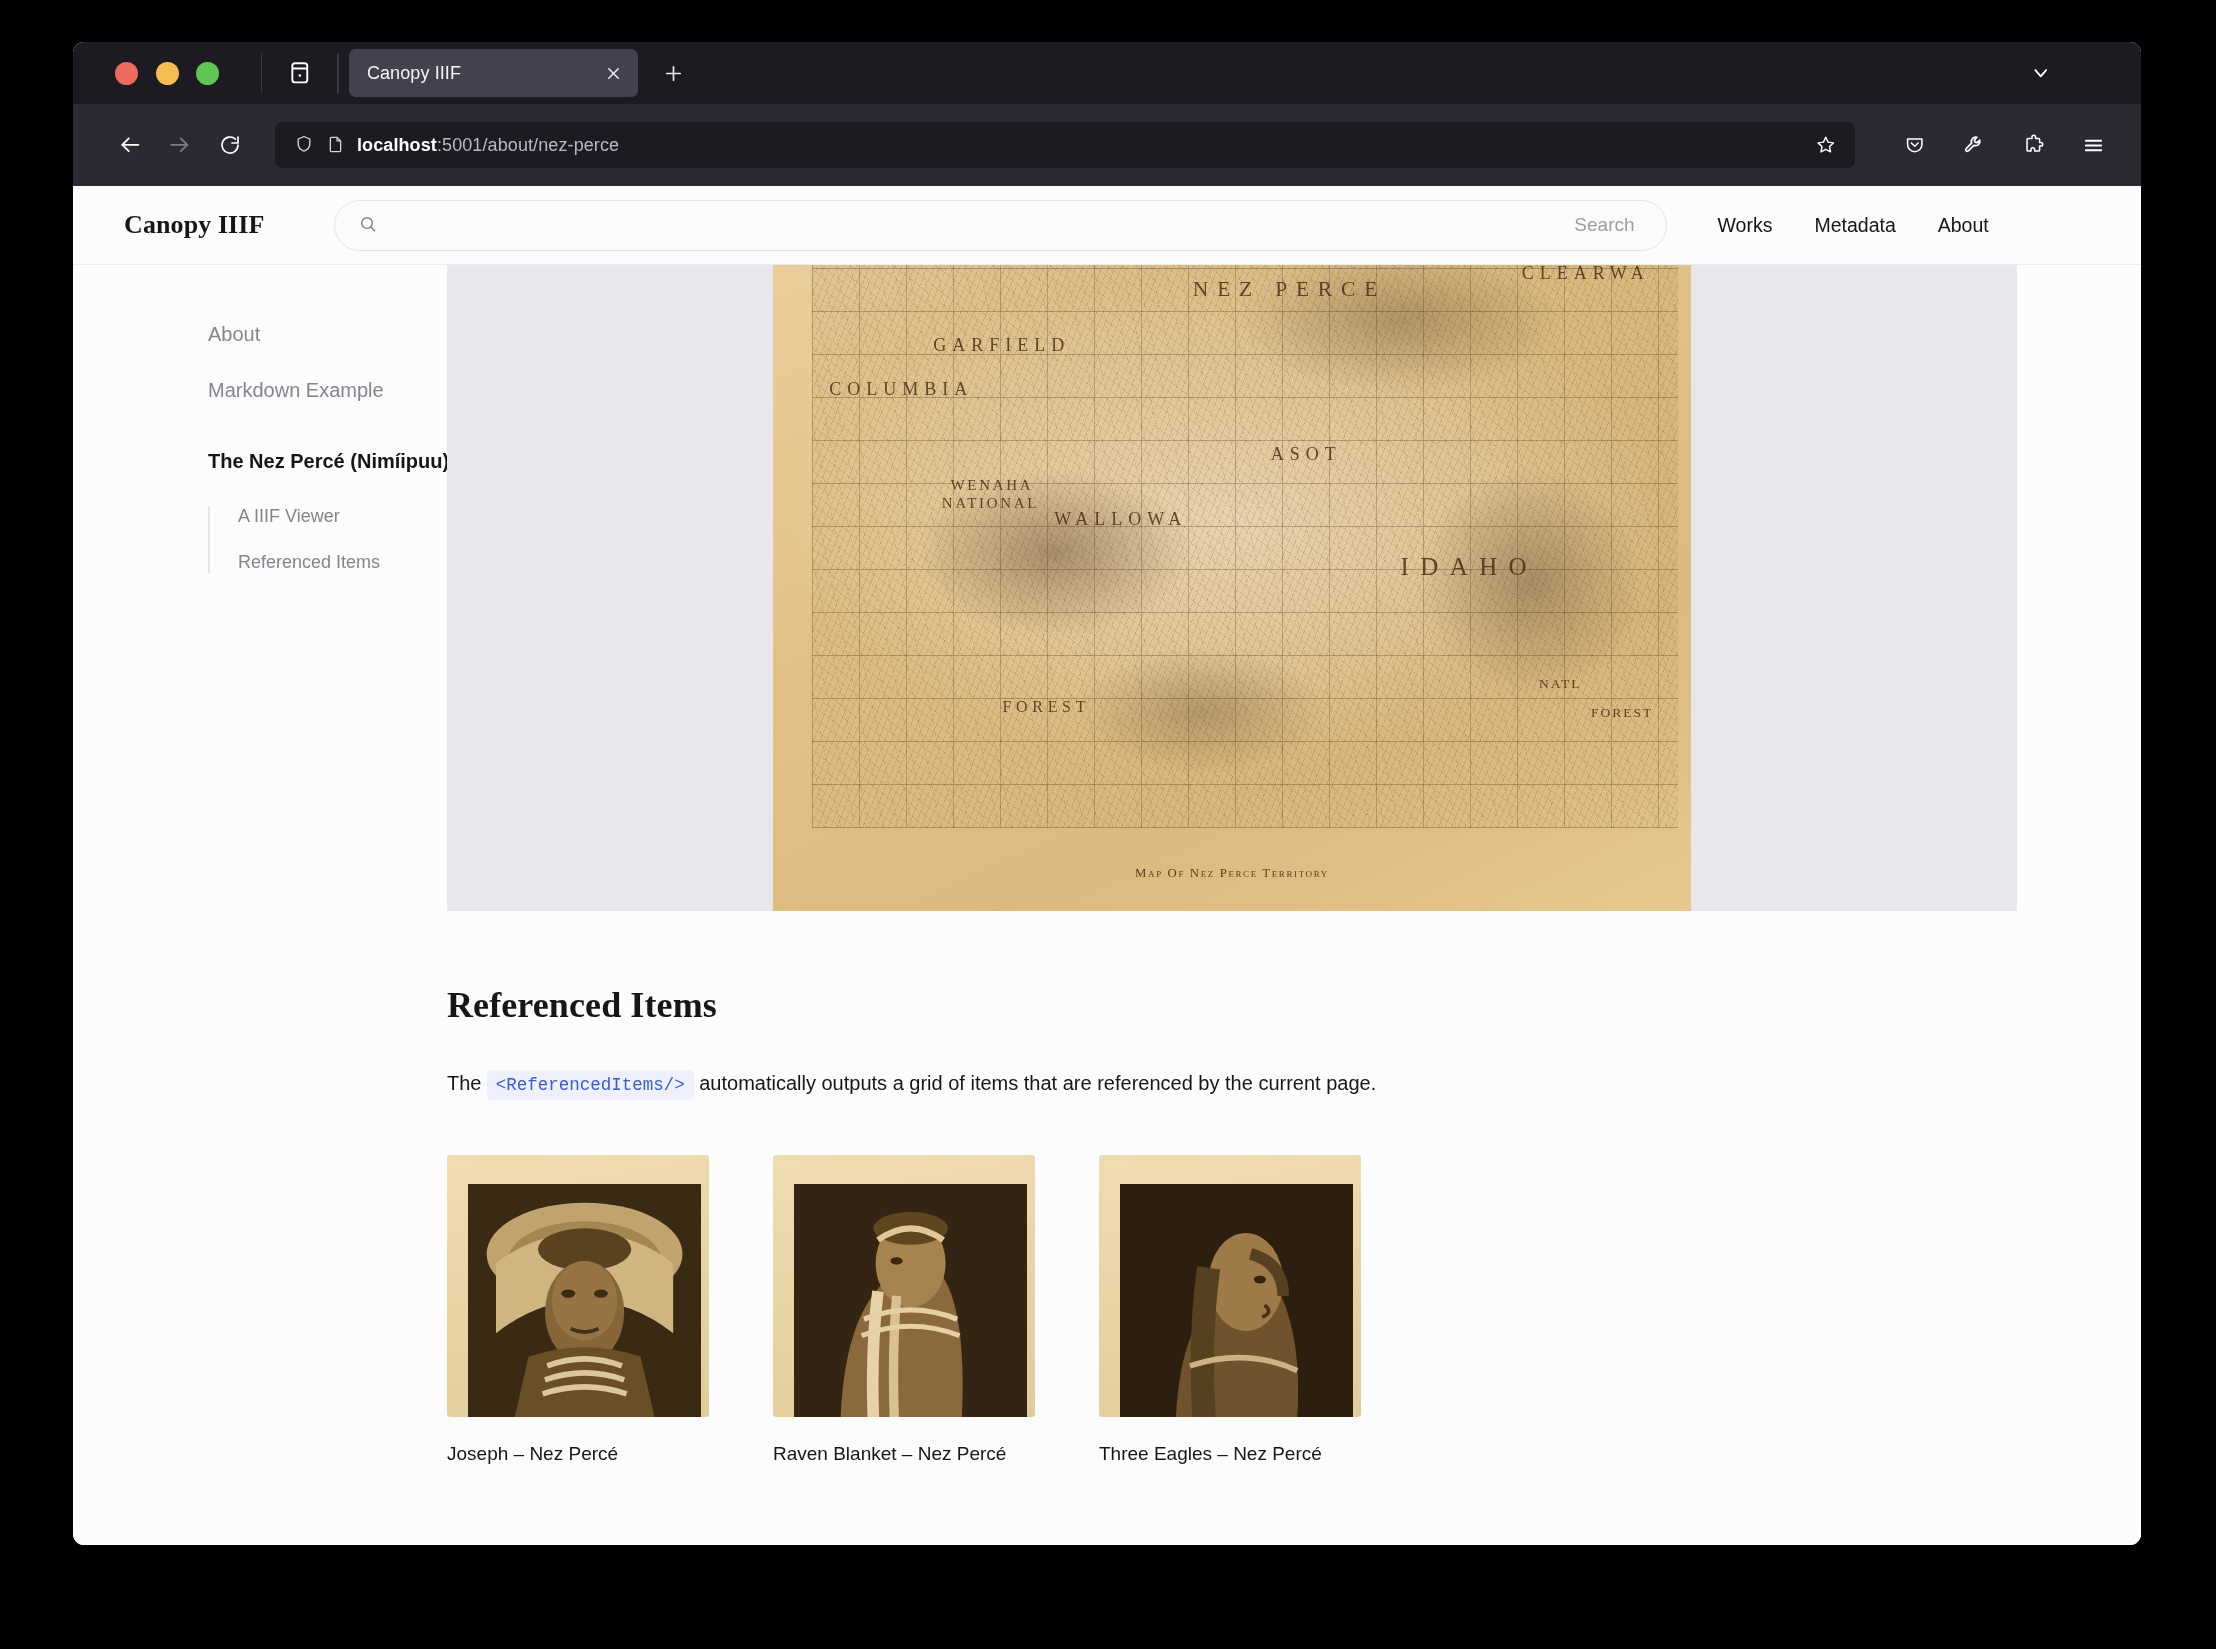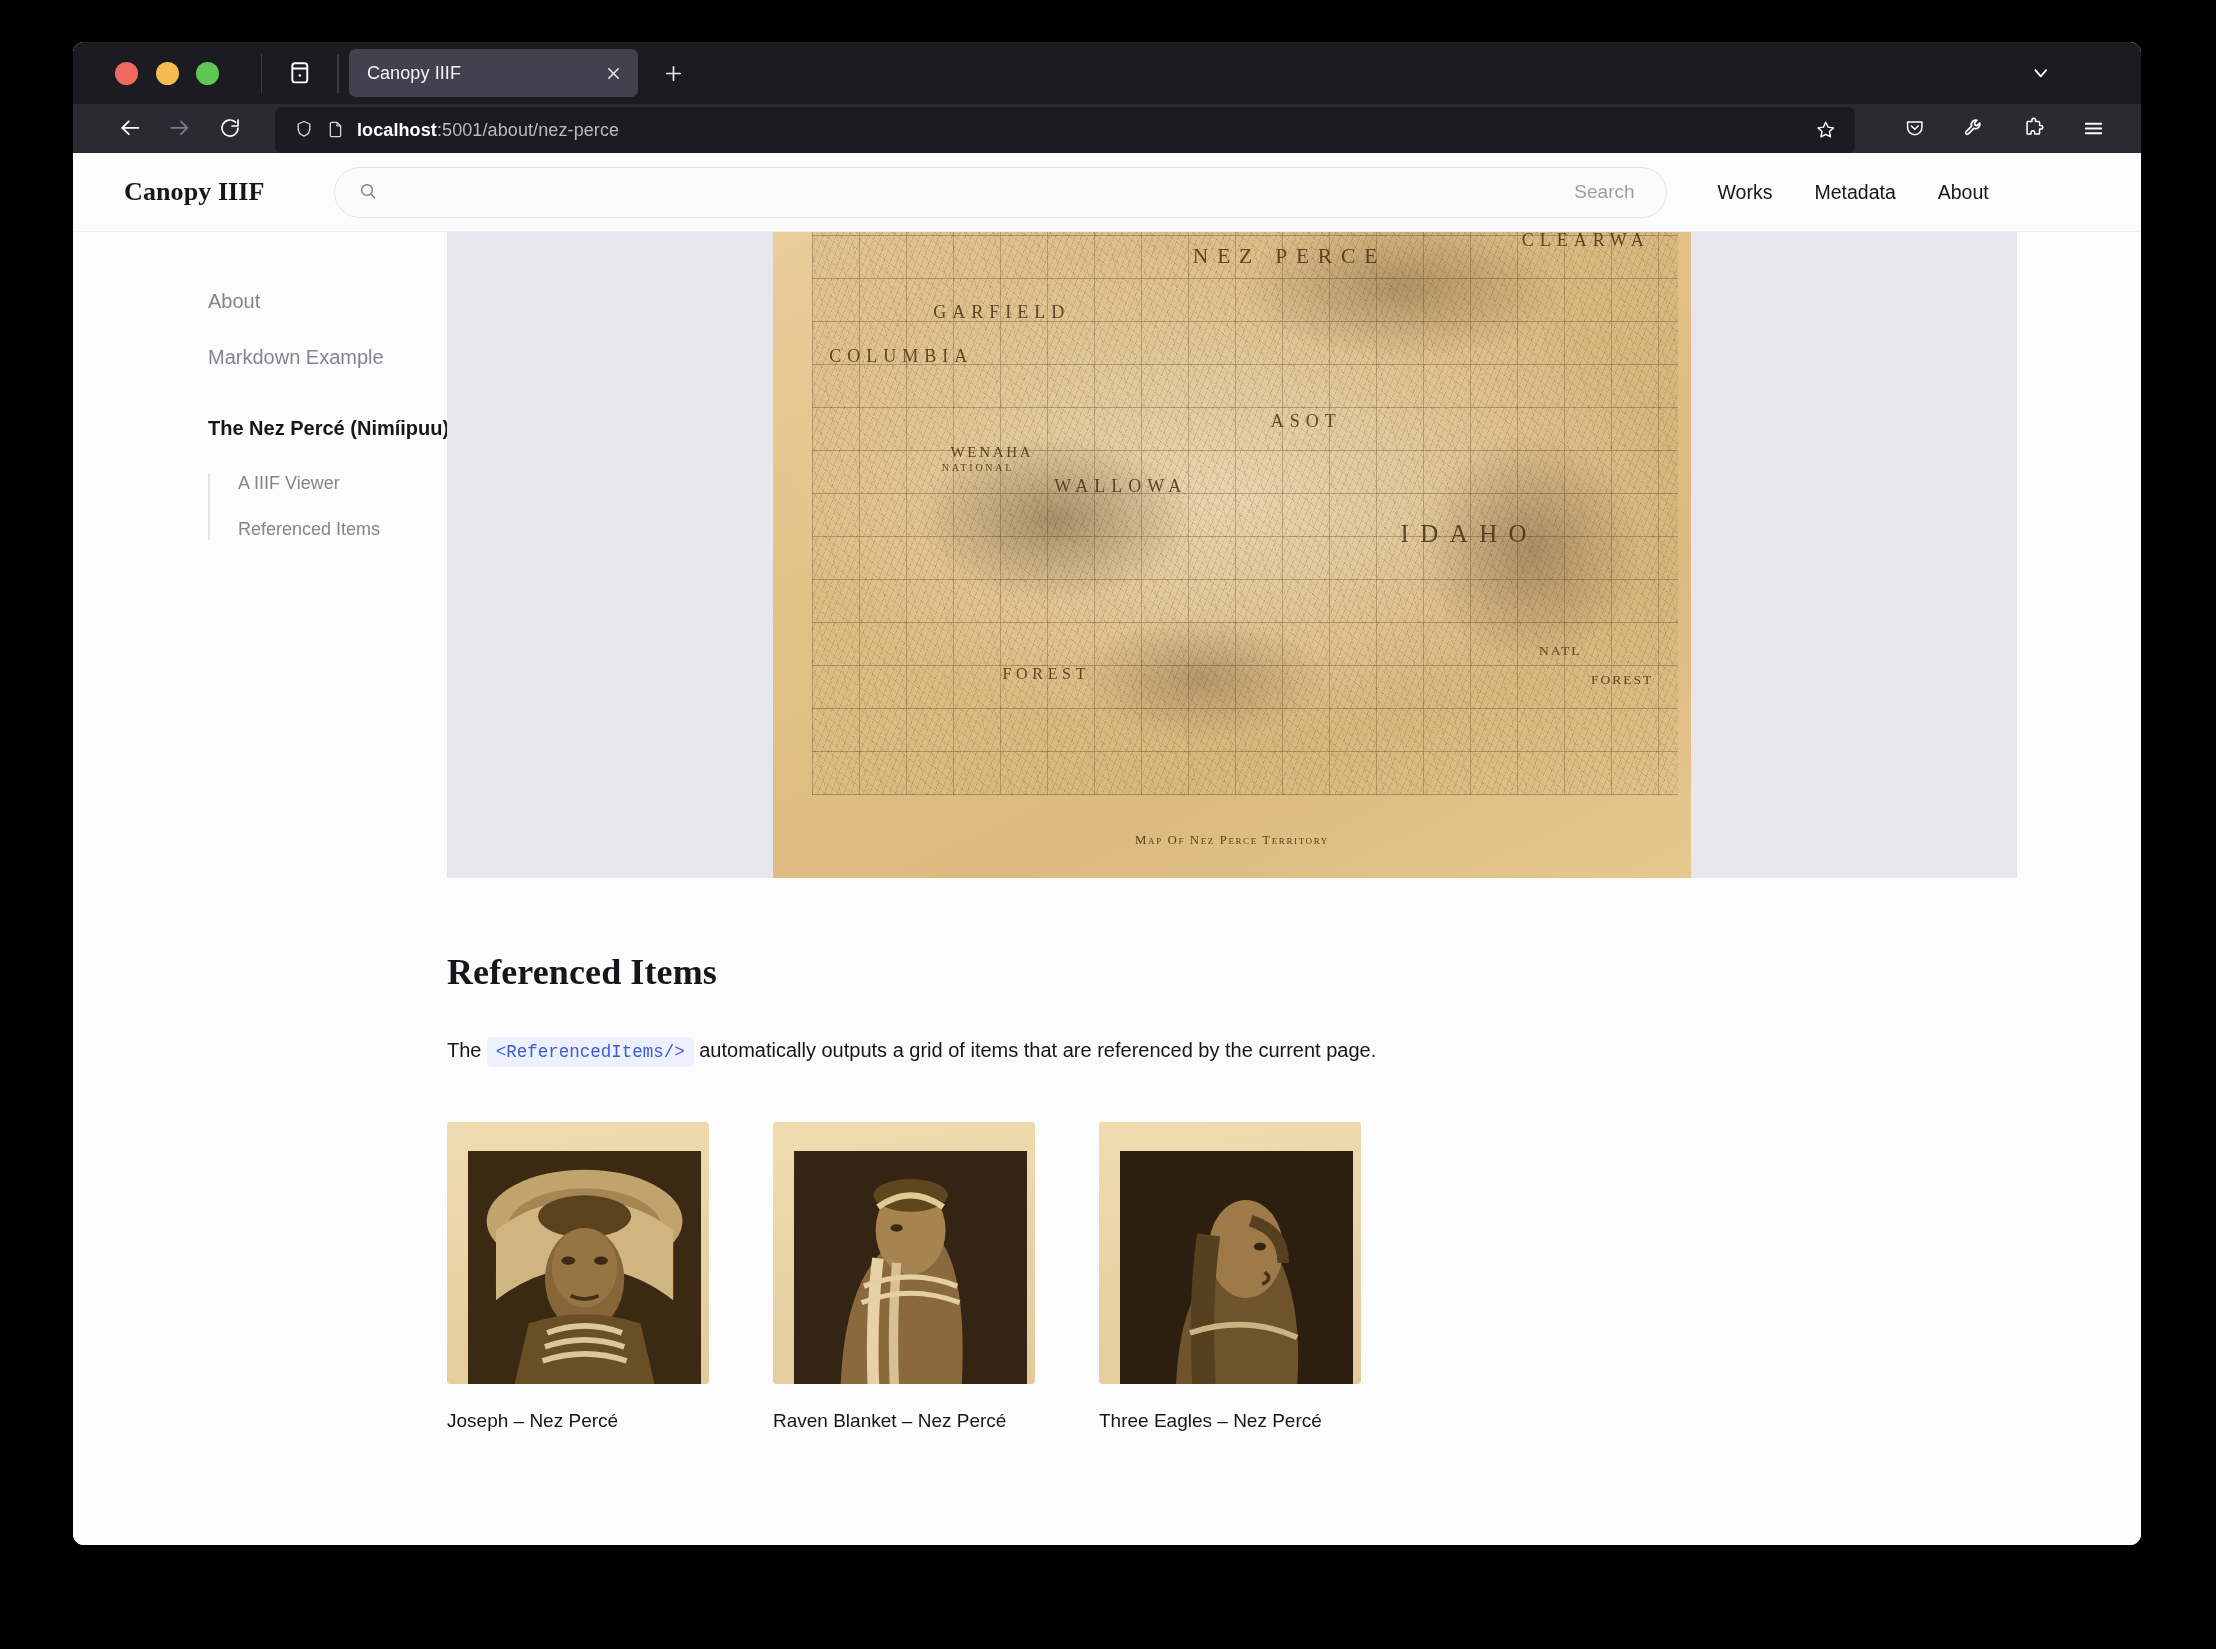--- a/index.html
+++ b/index.html
@@ -101,24 +101,24 @@
   .tablist-btn {
     position: absolute;
     right: 81px; top: 50%;
     transform: translateY(-50%);
     width: 38px; height: 38px;
     display: flex; align-items: center; justify-content: center;
   }
 
   
   .navbar {
-    height: 49px;
+    height: 82px;
     background: #2b2a33;
     display: flex;
-    align-items: flex-end;
+    align-items: center;
     flex: 0 0 auto;
     padding: 0 23px 0 32px;
     box-sizing: border-box;
     gap: 0;
   }
   .navbtn {
     width: 50px; height: 50px;
     display: flex; align-items: center; justify-content: center;
     border-radius: 5.4px;
     flex: 0 0 auto;
@@ -550,21 +550,21 @@
               <div class="map-contours"></div>
               <div class="map-blobs"></div>
               <span class="map-label" style="left:44%;top:24%;font-size:21.5px;letter-spacing:8.8px;">NEZ PERCE</span>
               <span class="map-label" style="left:14%;top:32%;">GARFIELD</span>
               <span class="map-label" style="left:82%;top:22%;">CLEARWA</span>
               <span class="map-label" style="left:2%;top:38%;">COLUMBIA</span>
               <span class="map-label" style="left:28%;top:56%;">WALLOWA</span>
               <span class="map-label" style="left:68%;top:62%;font-size:25px;letter-spacing:11.4px;">IDAHO</span>
               <span class="map-label" style="left:53%;top:47%;">ASOT</span>
               <span class="map-label" style="left:16%;top:50%;font-size:15px;letter-spacing:2.7px;margin-top:11px;">WENAHA</span>
-              <span class="map-label" style="left:15%;top:54%;font-size:10px;letter-spacing:2.7px;">NATIONAL</span>
+              <span class="map-label" style="left:15%;top:54%;font-size:15px;letter-spacing:2.7px;">NATIONAL</span>
               <span class="map-label" style="left:22%;top:82%;font-size:16px;letter-spacing:4.7px;">FOREST</span>
               <span class="map-label" style="left:84%;top:79%;font-size:13.5px;letter-spacing:2px;">NATL</span>
               <span class="map-label" style="left:90%;top:83%;font-size:13.5px;letter-spacing:2px;">FOREST</span>
             </div>
             <div class="map-caption">Map of Nez Perce Territory</div>
           </div>
         </div>
 
         <div class="section">
           <h2 class="section-title">Referenced Items</h2>

